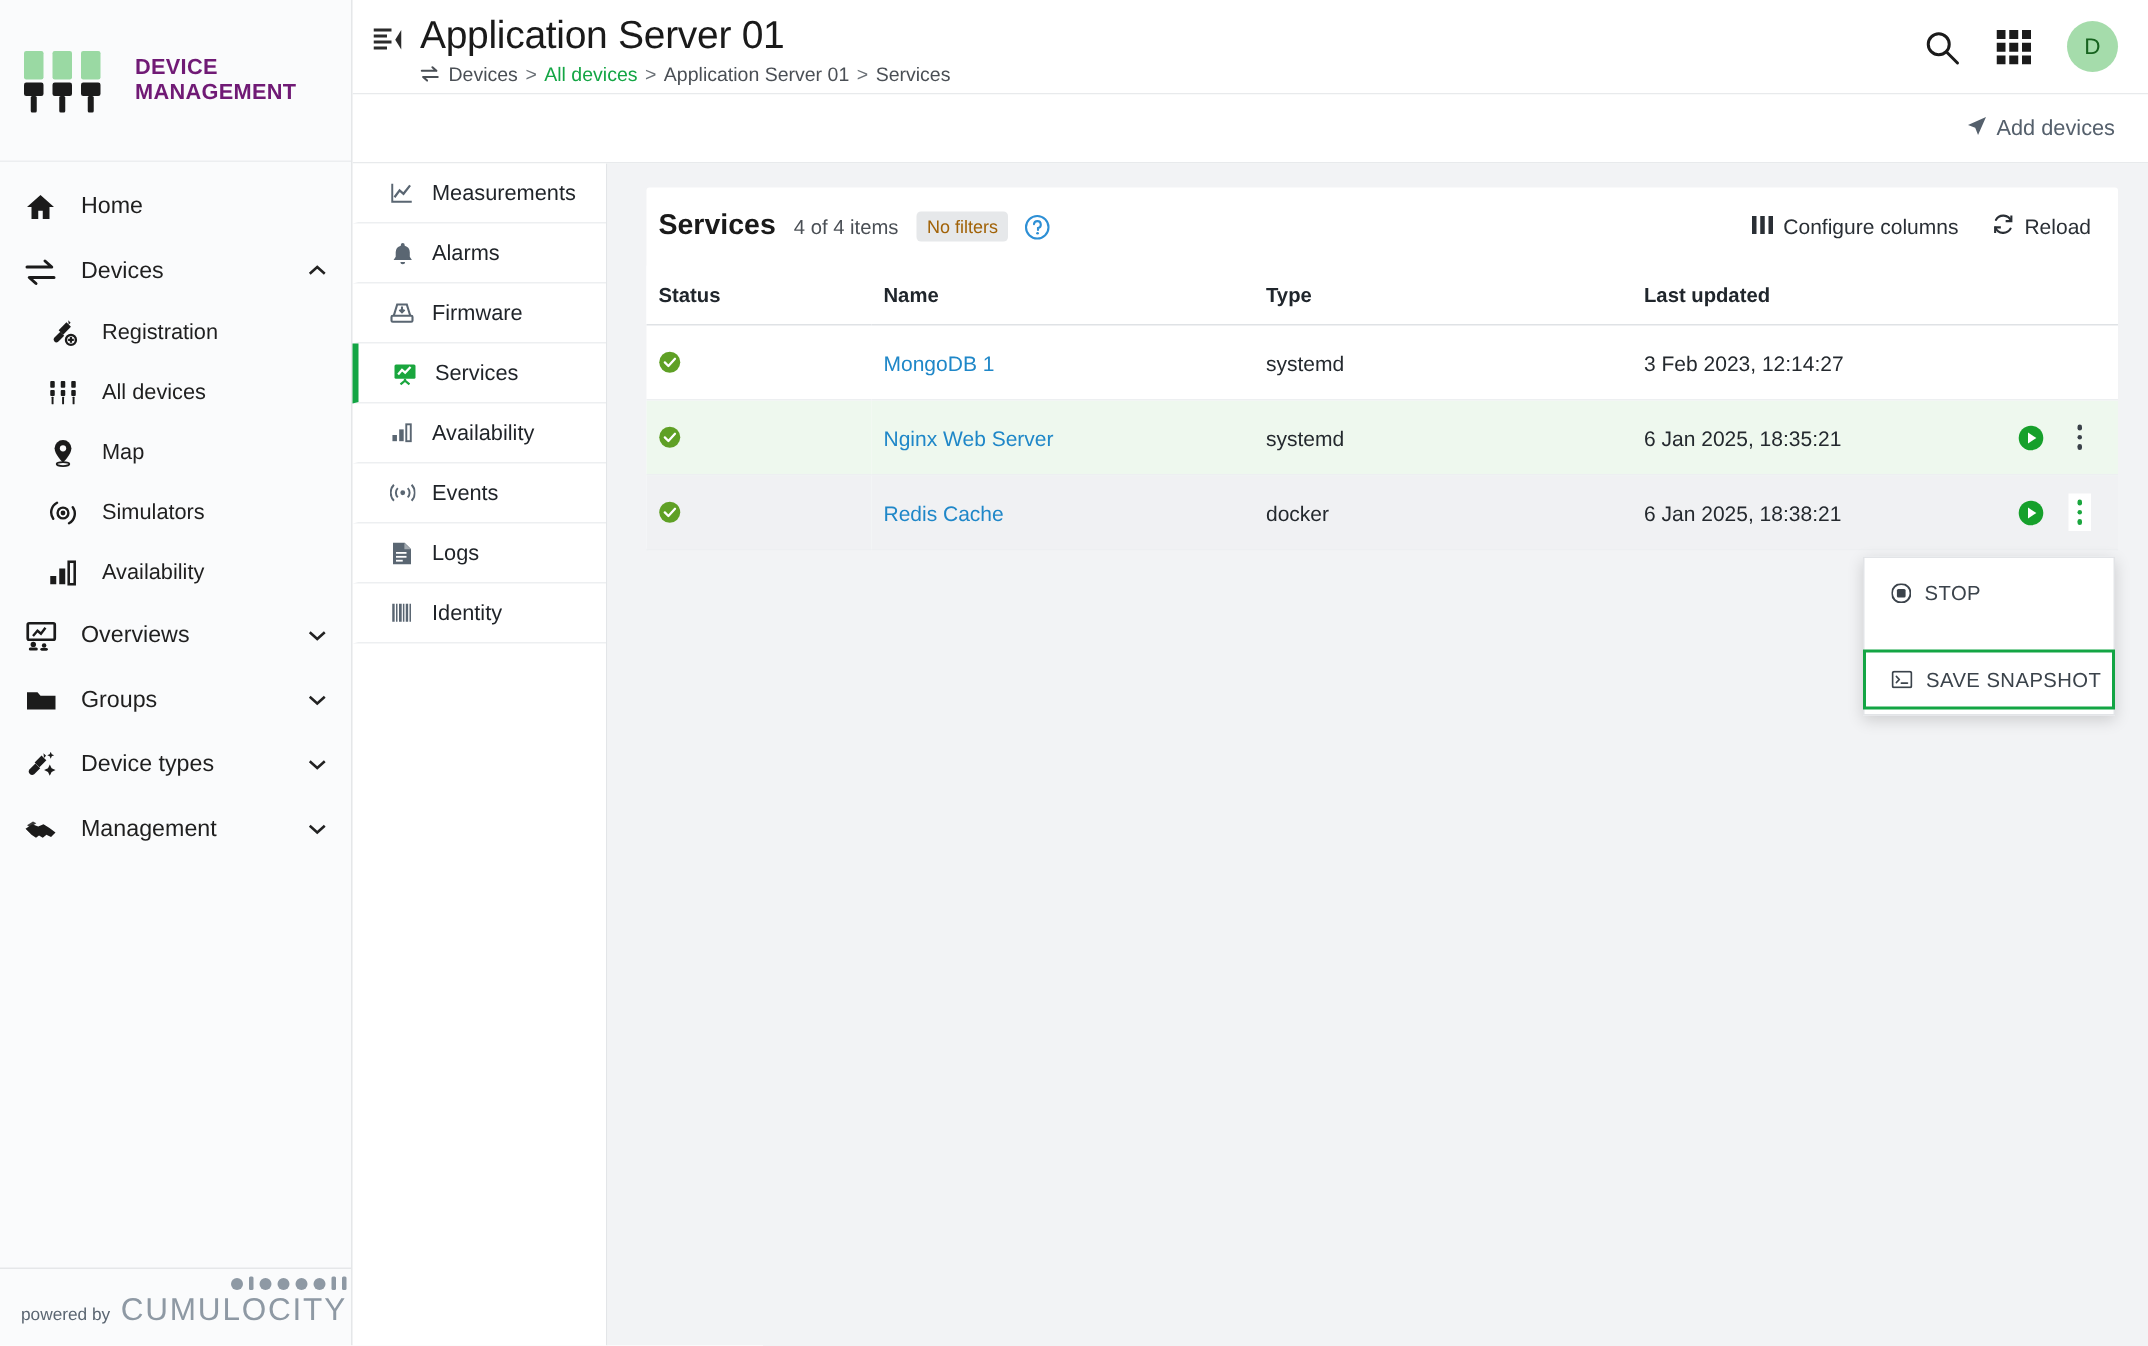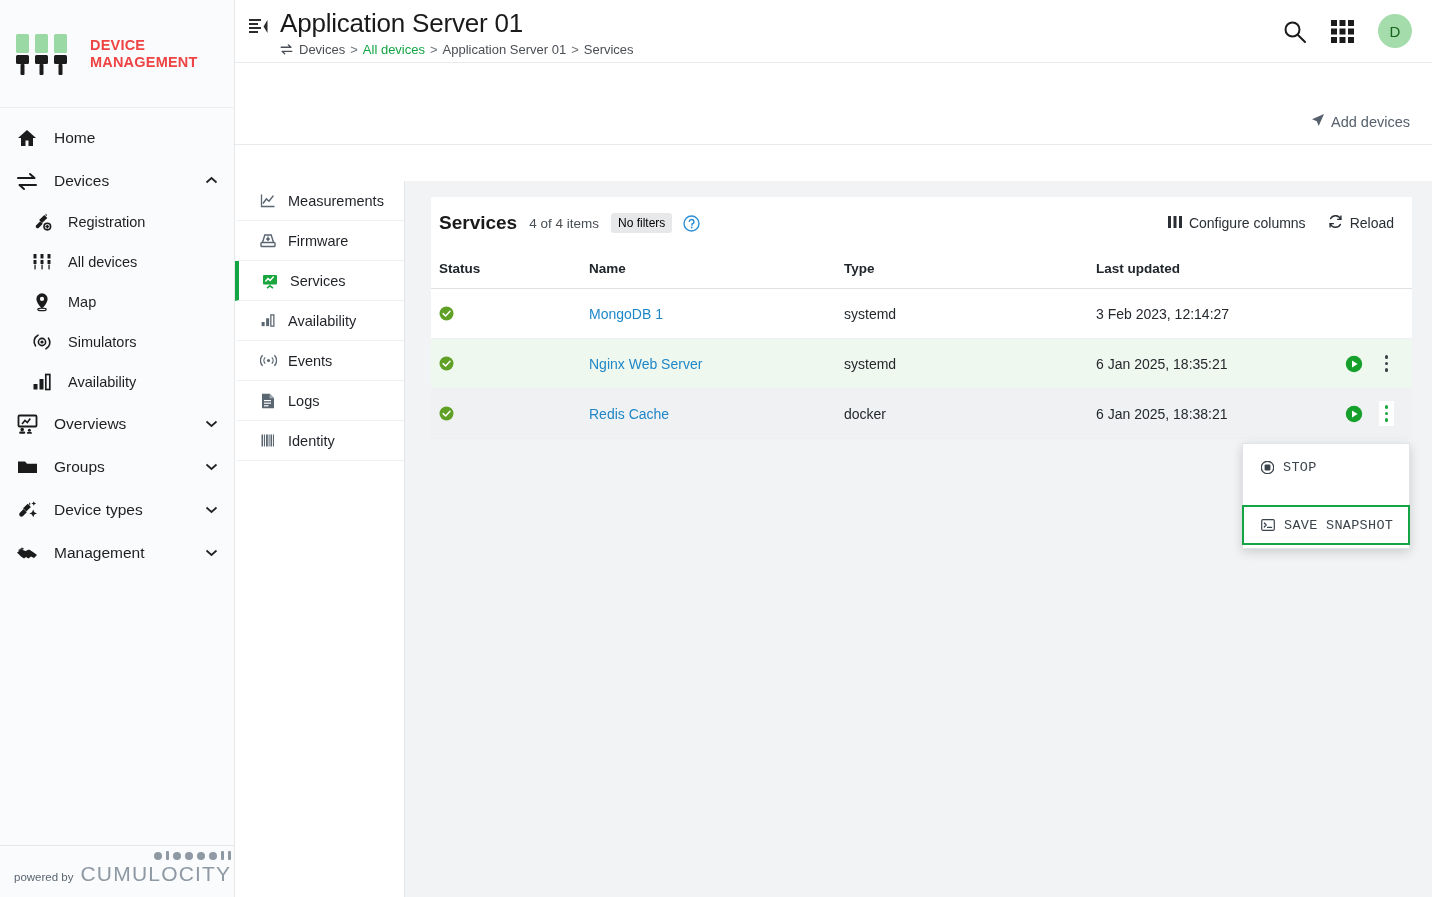--- a/index.html
+++ b/index.html
@@ -20,21 +20,21 @@
     position: relative;
   }
   .brand {
     height: 108px; display: flex; align-items: center;
     padding-left: 12px; gap: 10px;
     border-bottom: 1px solid #eceef0;
   }
   .brand-logo { width: 68px; height: 48px; position: relative; flex: 0 0 68px; }
   .brand-text {
     font-size: 14.5px; font-weight: bold; line-height: 1.15;
-    letter-spacing: .2px; color: #ef4444;
+    letter-spacing: .2px; color: #701a75;
   }
   .nav { flex: 1 1 auto; padding-top: 8px; overflow: hidden; }
   .nav-item {
     display: flex; align-items: center; gap: 14px;
     height: 43px; padding: 0 16px 0 14px;
     font-size: 15.5px; color: #1f1f1f; cursor: pointer;
   }
   .nav-item .ico { width: 26px; flex: 0 0 26px; display: flex; align-items: center; justify-content: center; }
   .nav-item .lbl { flex: 1 1 auto; }
   .nav-item .chev { flex: 0 0 12px; color: #333; display: flex; align-items: center; }
@@ -54,21 +54,21 @@
     font-weight: normal; line-height: 1;
   }
   .footer .dots {
     position: absolute; top: -12px; right: 0;
     display: flex; gap: 4px; align-items: center;
   }
   .footer .dots i { width: 8px; height: 8px; border-radius: 50%; background: #8e99a4; display: block; }
   .footer .dots i.bar { width: 3px; height: 9px; border-radius: 1px; }
 
   
-  .main { flex: 1 1 auto; display: flex; flex-direction: column; min-width: 0; gap: 36px; }
+  .main { flex: 1 1 auto; display: flex; flex-direction: column; min-width: 0; }
 
   .topbar {
     height: 63px; flex: 0 0 63px; display: flex; align-items: center;
     border-bottom: 1px solid #e8eaec; background: #fff;
     padding: 0 20px 0 0;
   }
   .topbar-left { display: flex; align-items: flex-start; gap: 12px; padding-left: 14px; flex: 1 1 auto; min-width: 0; }
   .panel-toggle { padding-top: 13px; cursor: pointer; color: #2b2b2b; }
   .title-block { padding-top: 4px; }
   .page-title { font-size: 26px; font-weight: normal; color: #1a1a1a; line-height: 1.12; letter-spacing: -.2px; }
@@ -116,21 +116,21 @@
   
   .content { flex: 1 1 auto; background: #f2f3f5; min-width: 0; position: relative; padding: 16px 20px 0 26px; }
   .card { background: #fff; border-radius: 2px; }
   .card-head {
     height: 52px; display: flex; align-items: center;
     padding: 0 18px 0 8px;
   }
   .card-title { font-size: 19px; font-weight: bold; color: #1a1a1a; }
   .items-count { font-size: 13.5px; color: #4a4f55; margin-left: 12px; }
   .badge {
-    margin-left: 12px; font-size: 12px; color: #000000;
+    margin-left: 12px; font-size: 12px; color: #a16207;
     background: #e6e8ea; border-radius: 3px; padding: 3px 7px;
   }
   .help-ico { margin-left: 11px; color: #2d8fd5; display: flex; align-items: center; cursor: pointer; }
   .head-actions { margin-left: auto; display: flex; align-items: center; gap: 22px; }
   .head-act { display: flex; align-items: center; gap: 7px; font-size: 14px; color: #2a2f35; cursor: pointer; }
 
   table { width: 100%; border-collapse: collapse; table-layout: fixed; }
   thead th {
     text-align: left; font-size: 13.5px; font-weight: bold; color: #20262c;
     padding: 12px 8px 12px 8px; border-bottom: 1px solid #dfe2e5;
@@ -159,21 +159,21 @@
   
   .dropdown {
     position: absolute; right: 22px; top: 262px; width: 168px;
     background: #fff; border: 1px solid #e2e4e7;
     box-shadow: 0 3px 10px rgba(0,0,0,.16);
     padding: 4px 0; z-index: 20;
   }
   .menu-item {
     display: flex; align-items: center; gap: 9px;
     height: 38px; padding-left: 18px;
-    font-size: 13.5px; letter-spacing: .3px; color: #3b434b; cursor: pointer; font-family: Liberation Mono, monospace;
+    font-size: 13.5px; letter-spacing: .3px; color: #3b434b; cursor: pointer;
   }
   .menu-item .mico { display: flex; align-items: center; color: #3b434b; }
   .menu-item.focused { outline: 2px solid #13a544; outline-offset: -1px; margin-top: 20px; }
 </style>
 </head>
 <body>
 
 <div class="app">
 
   <aside class="sidebar">
@@ -451,20 +451,29 @@
         <div class="tab">
           <span class="tico">
             <svg width="16" height="15" viewBox="0 0 16 15" fill="none" stroke="#5a6672" stroke-width="1.5">
               <path d="M1.5 1.5 v12 h13" stroke-width="1.3"></path>
                 <path d="M3 10.5 l3.4-4.6 2.6 2.3 4.4-5.6"></path>
             </svg>
           </span>
           <span>Measurements</span>
         </div>
 
+        <div class="tab">
+          <span class="tico">
+            <svg width="15" height="16" viewBox="0 0 15 16" fill="#5a6672">
+              <path d="M7.5 1 a1.3 1.3 0 0 1 1.3 1.3 v.5 a4.6 4.6 0 0 1 3.4 4.4 v3 l1.4 2.1 H1.4 L2.8 10.2 v-3 a4.6 4.6 0 0 1 3.4-4.4 v-.5 A1.3 1.3 0 0 1 7.5 1z"></path>
+              <path d="M5.9 13.6 h3.2 a1.6 1.6 0 0 1 -3.2 0z"></path>
+            </svg>
+          </span>
+          <span>Alarms</span>
+        </div>
 
 
 
         <div class="tab">
           <span class="tico">
             <svg width="16" height="15" viewBox="0 0 16 15" fill="none" stroke="#5a6672" stroke-width="1.4">
               <path d="M2.5 9.5 L4.8 2 h6.4 l2.3 7.5"></path>
                 <rect x="1" y="9.5" width="14" height="4" rx=".8"></rect>
               <path d="M8 3.4 v3.6 M6.3 5.5 L8 7.2 L9.7 5.5"></path>
             </svg>

